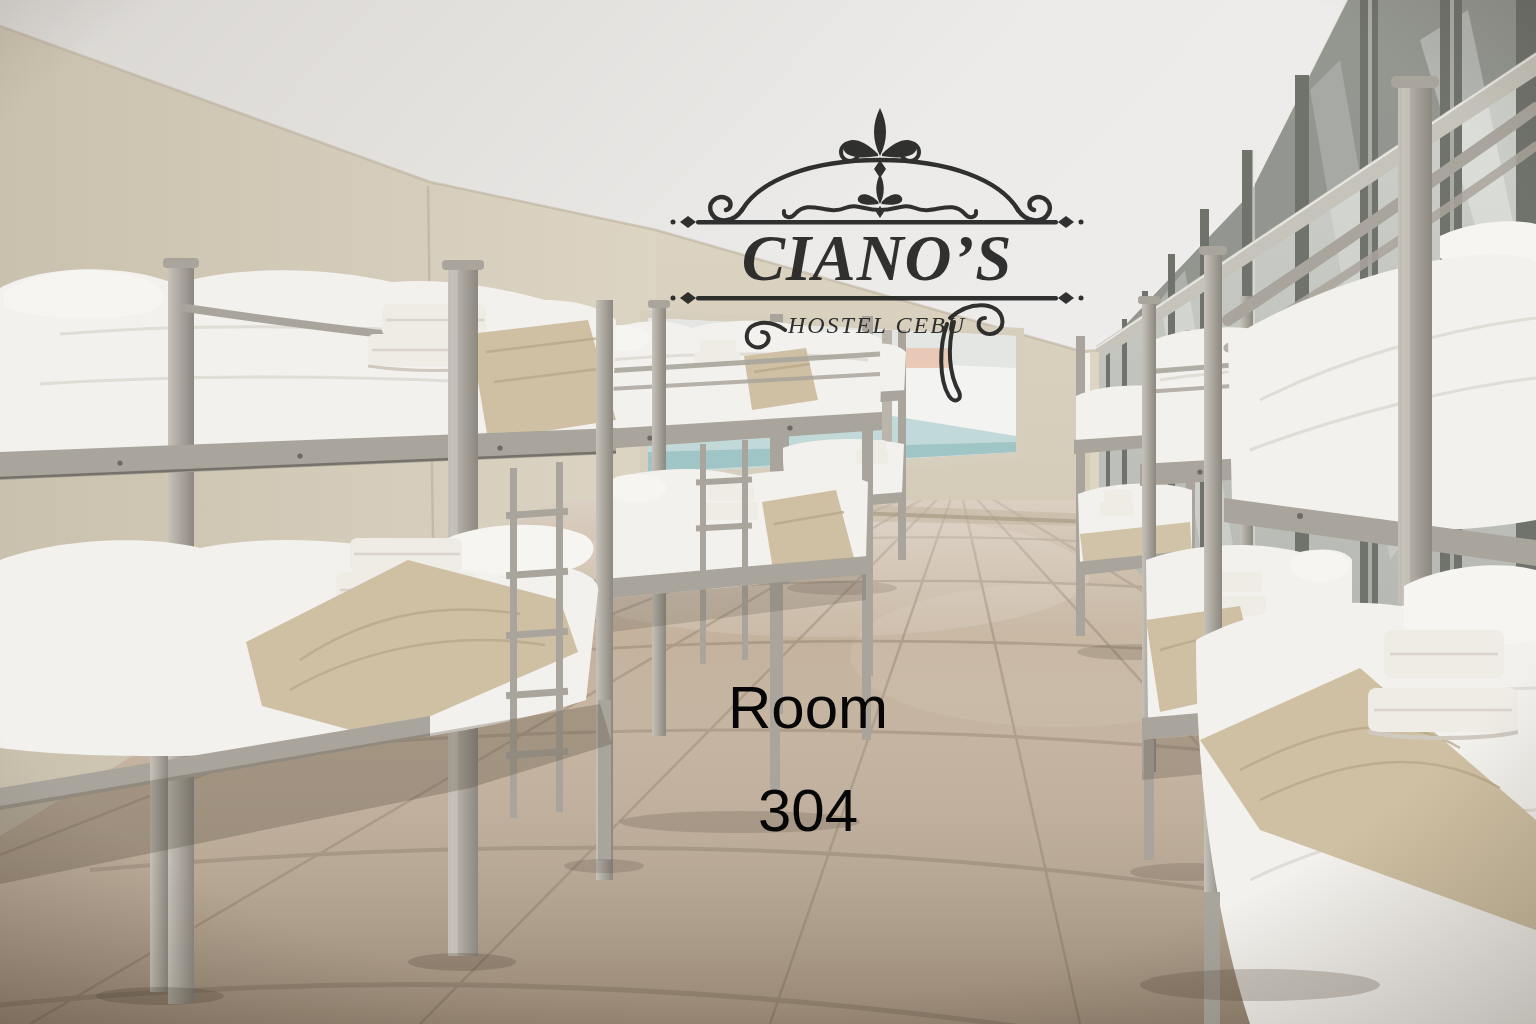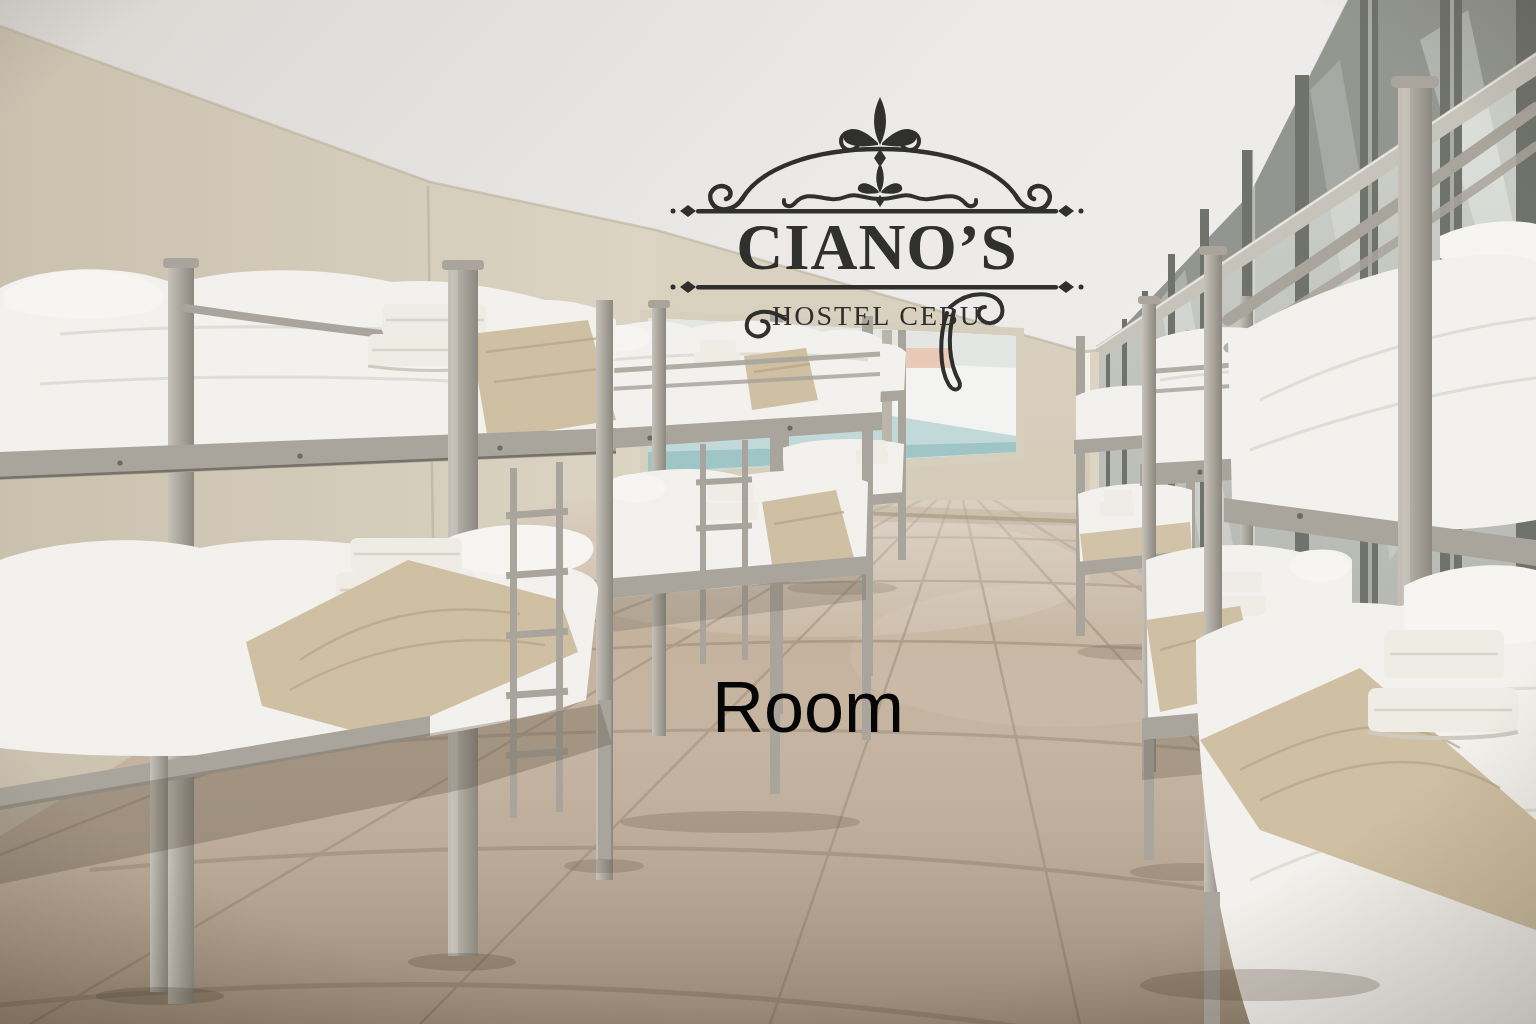--- a/index.html
+++ b/index.html
@@ -15,33 +15,33 @@
 
   
   .f-mtl{fill:var(--metal);} .f-duv{fill:var(--duvet);} .f-pil{fill:var(--pillow);}
   .f-twl{fill:var(--towel);} .f-blk{fill:var(--blanket);}
   .s-mtl{stroke:var(--metal);fill:none;}
   .fold{stroke:#dcd8d1;stroke-width:3;fill:none;opacity:.85;}
   .tfold{stroke:#d8d2c7;stroke-width:2.4;fill:none;opacity:.9;}
   .bfold{stroke:#b5a486;stroke-width:2.5;fill:none;opacity:.7;}
   .bolt{fill:#6d6963;}
 
-  .logo{position:absolute;left:661px;top:81px;width:432px;height:340px;
-        color:var(--ink);opacity:.93;z-index:5;}
+  .logo{position:absolute;left:661px;top:92px;width:432px;height:340px;
+        color:var(--ink);opacity:.93;z-index:5;font-style:italic;}
   .logo-orn{position:absolute;inset:0;}
   .logo-orn path,.logo-orn rect,.logo-orn circle{}
   .logo-title{position:absolute;top:134px;left:0;width:100%;text-align:center;
         font-family:"Liberation Serif",serif;font-weight:700;font-size:65px;
         line-height:1;letter-spacing:1px;white-space:nowrap;}
   .logo-subtitle{position:absolute;top:221px;left:0;width:100%;text-align:center;
-        font-family:"Liberation Serif",serif;font-weight:400;font-size:28px;
+        font-family:"Liberation Serif",serif;font-weight:400;font-size:24px;
         line-height:1;letter-spacing:2px;white-space:nowrap;}
 
   .caption{position:absolute;left:458px;top:656px;width:700px;z-index:6;
-        text-align:center;font-size:72px;line-height:103px;
+        text-align:center;font-size:60px;line-height:103px;
         color:var(--caption-text);font-weight:400;}
   .caption div{white-space:nowrap;}
 </style>
 </head>
 <body>
 
 <div class="stage">
 
 <svg class="scene" viewBox="0 0 1536 1024">
   <defs>
@@ -417,15 +417,16 @@
         <path d="M293 230 C286 256 288 282 298 300 C302 308 293 312 288 304 C278 288 278 254 286 232"></path>
       </g>
     </g>
   </svg>
   <div class="logo-title">CIANO’S</div>
   <div class="logo-subtitle">HOSTEL CEBU</div>
 </div>
 
 <div class="caption">
   <div>Room</div>
+  <div>304</div>
 </div>
 
 </div>
 
 </body></html>

